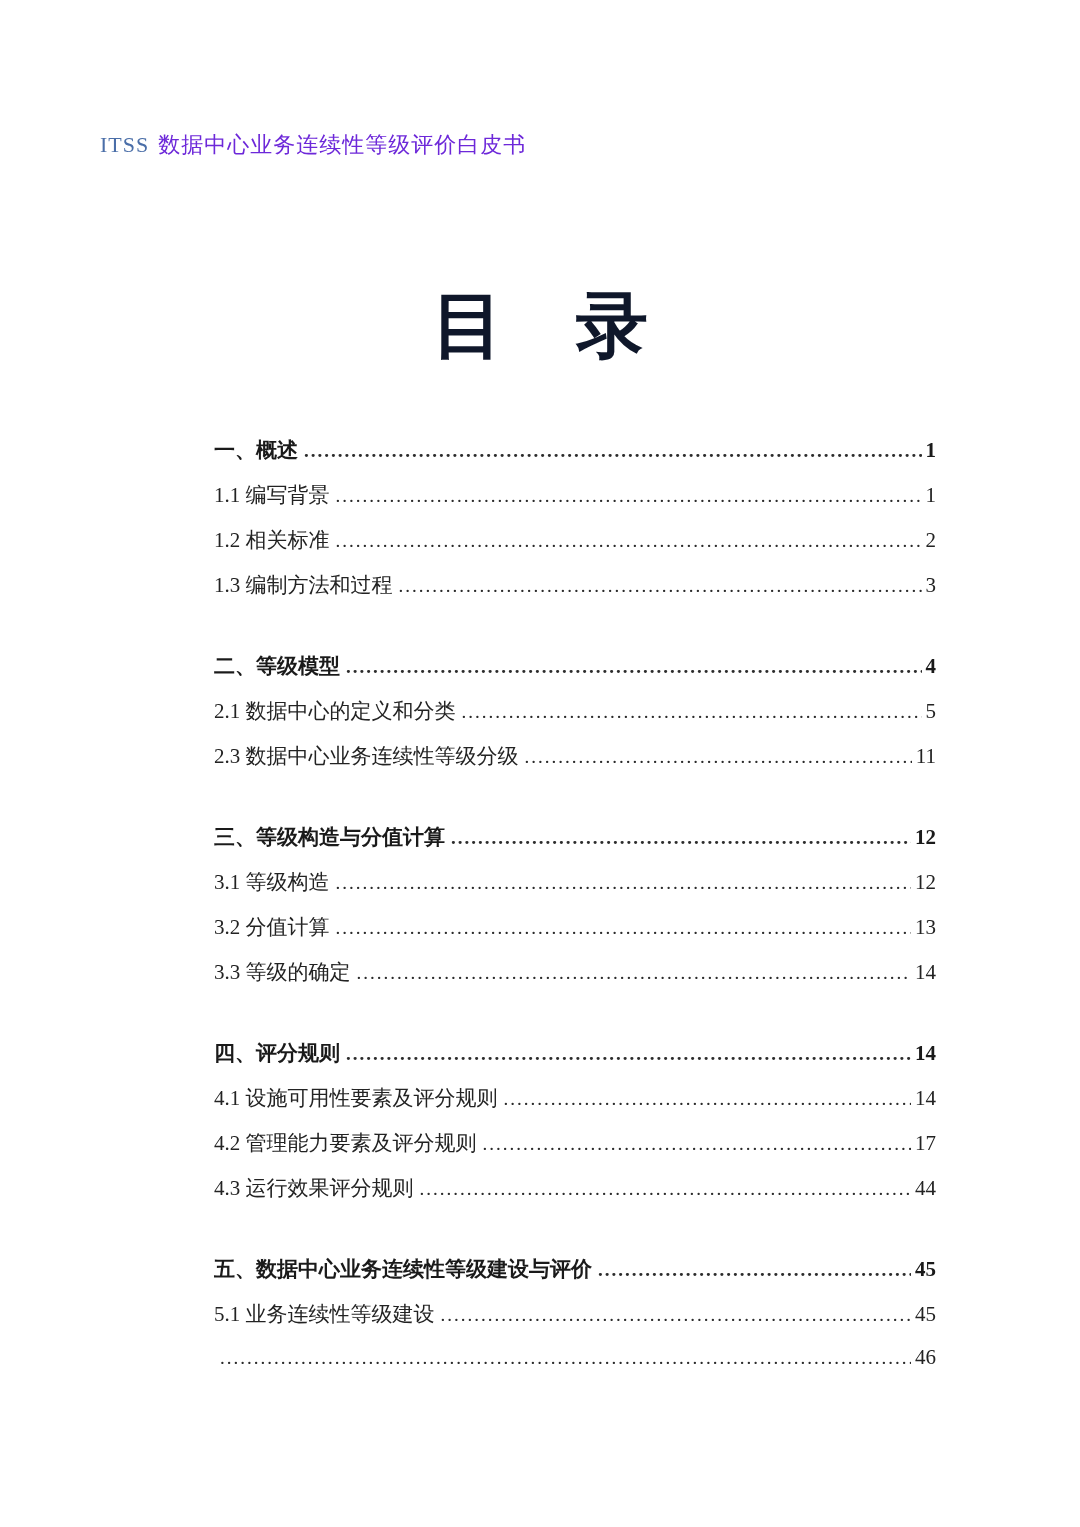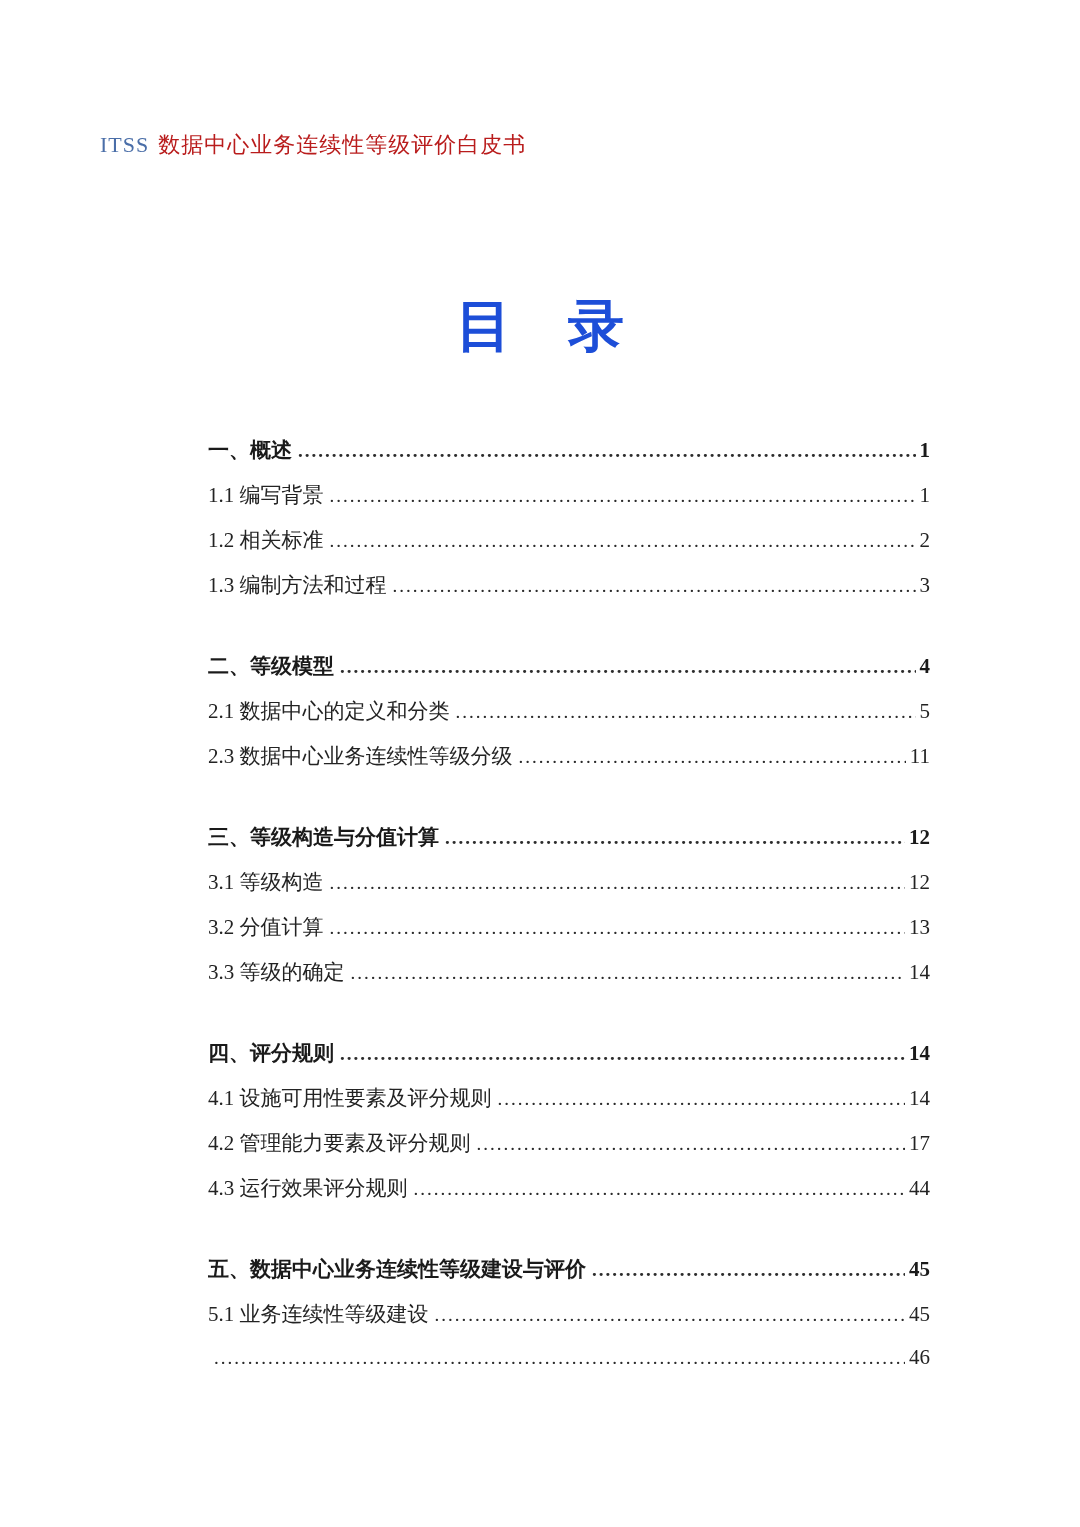--- a/index.html
+++ b/index.html
@@ -25,44 +25,44 @@
     font-size: 22px;
     line-height: 30px;
     white-space: nowrap;
   }
   .running-header .brand {
     color: #4a6ea8;
     margin-right: 9px;
     letter-spacing: 1px;
   }
   .running-header .doc-title {
-    color: #b91c1c;
+    color: #6d28d9;
     letter-spacing: 1px;
     margin-top: 8px;
   }
 
   
   .toc-title {
     position: absolute;
     top: 296px;
     left: 0;
     right: 0;
     margin: 0;
     text-align: center;
-    font-size: 56px;
+    font-size: 72px;
     line-height: 60px;
     font-weight: bold;
-    color: #1d4ed8;
+    color: #0f172a;
     white-space: pre;
   }
 
   
   .toc {
     position: absolute;
-    left: 208px;
+    left: 214px;
     top: 436px;
     width: 722px;
   }
   .toc-section {
     margin-bottom: 36px;
   }
   .toc-row {
     display: flex;
     align-items: baseline;
     height: 45px;

